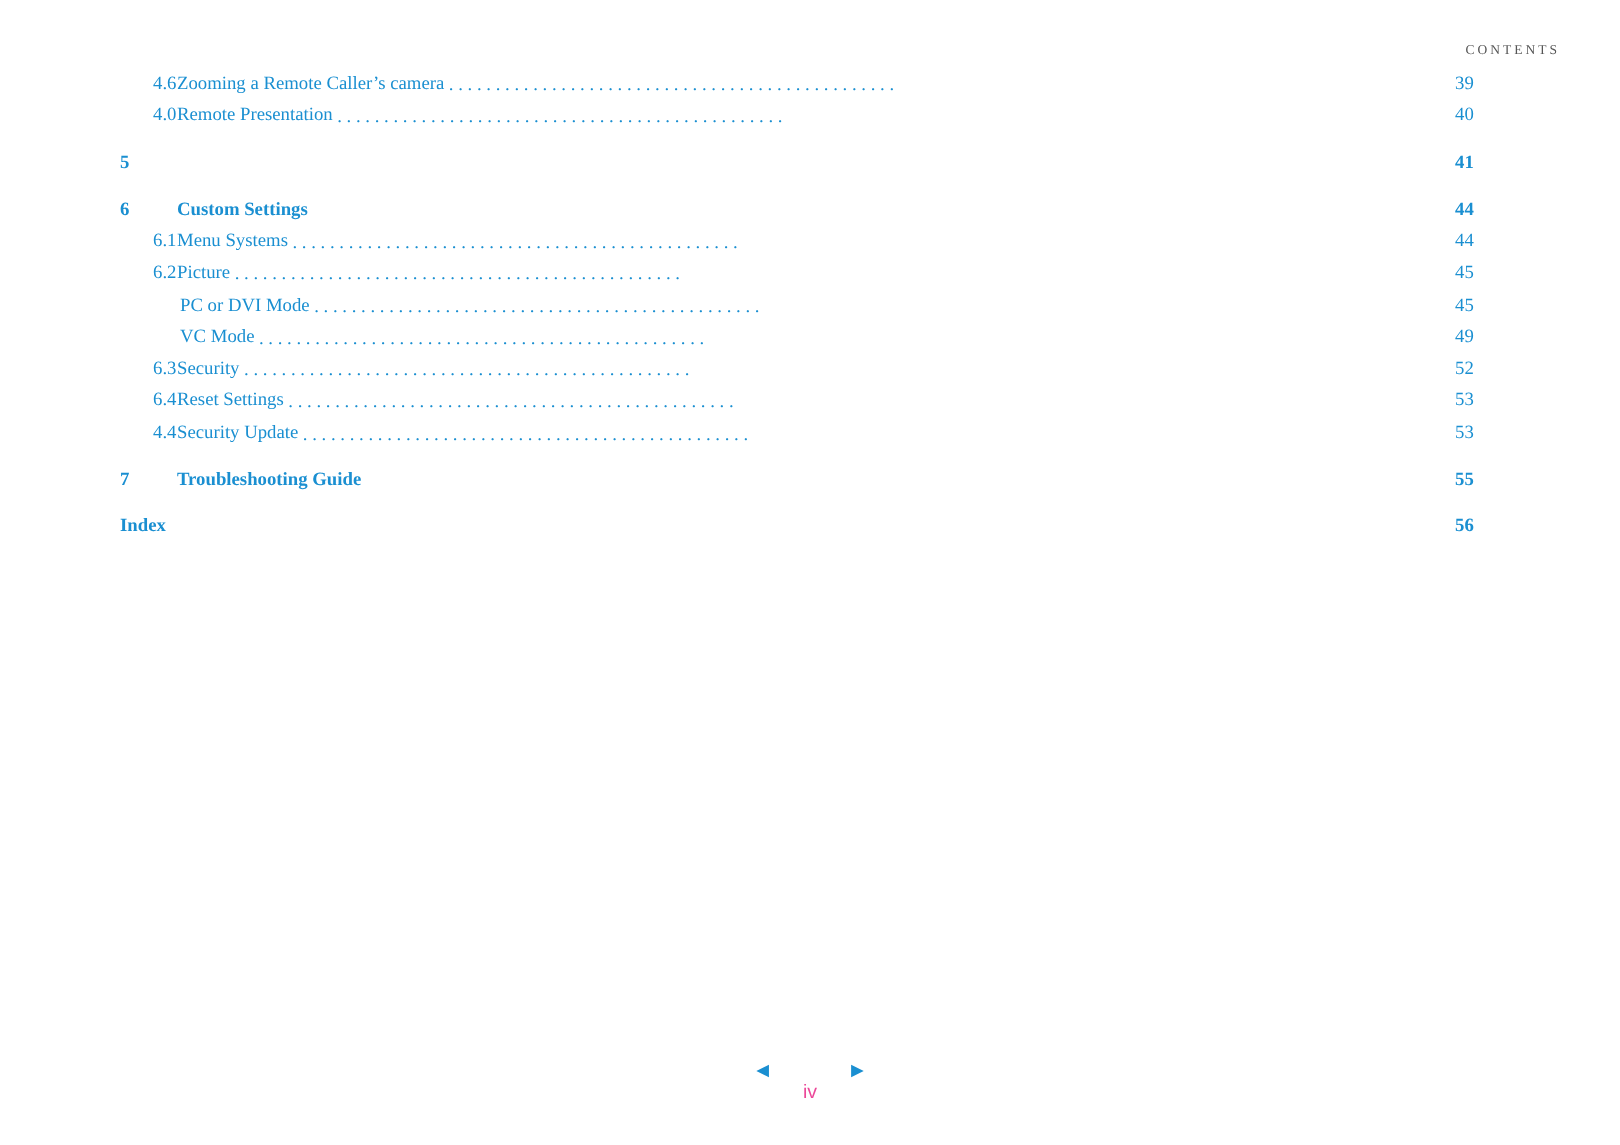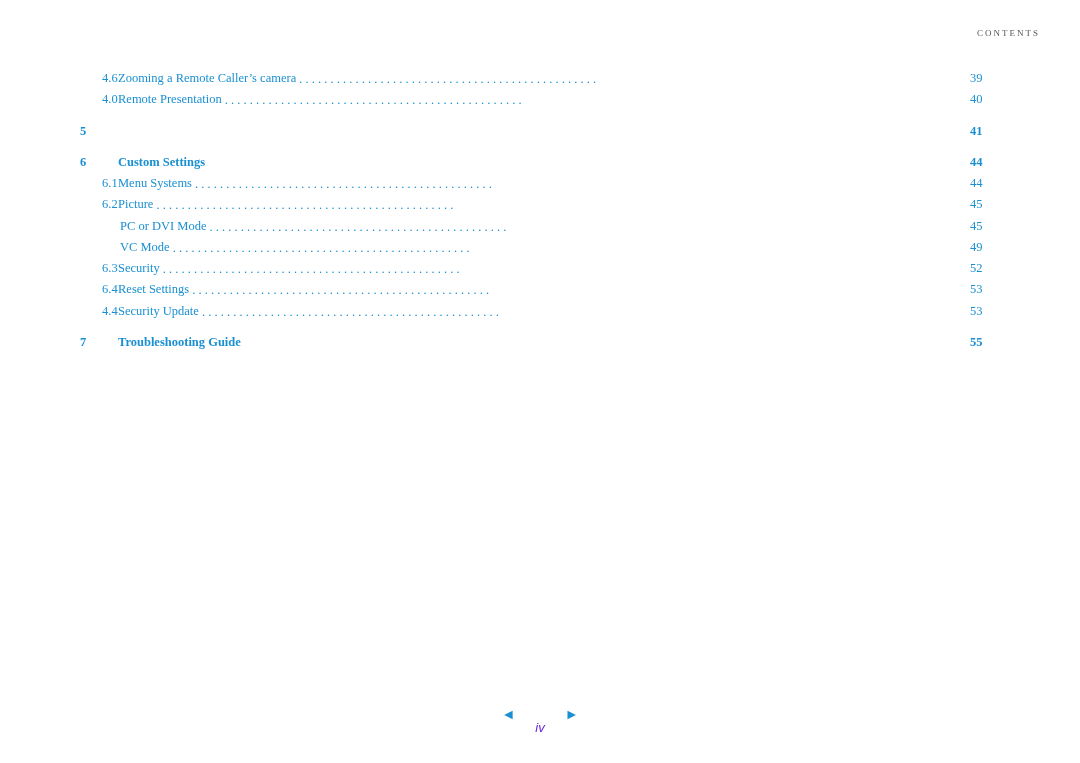--- a/index.html
+++ b/index.html
@@ -23,21 +23,21 @@
       right: 40px;
       font-size: 9px;
       letter-spacing: 2px;
       color: #555555;
       font-family: Liberation Serif, serif;
       text-transform: uppercase;
     }
 
     .main-content {
       position: absolute;
-      top: 68px;
+      top: 45px;
       left: 80px;
       right: 80px;
     }
 
     .page-footer {
       position: absolute;
       bottom: 28px;
       left: 0;
       right: 0;
       display: flex;
@@ -47,23 +47,22 @@
     }
 
     .nav-arrow {
       color: #1a8fd1;
       font-size: 14px;
       cursor: pointer;
     }
 
     .page-num-footer {
       font-size: 13px;
-      color: #6d28d9;
+      color: #ec4899;
       font-family: Arial, sans-serif;
-      font-style: italic;
       margin-top: 26px;
     }
 
     .toc-row {
       display: flex;
       width: 100%;
       align-items: baseline;
       line-height: 1.7;
       font-size: 12.5px;
       color: #1a8fd1;
@@ -191,20 +190,25 @@
         <span class="toc-row-page">53</span>
       </div>
       <div class="spacer"></div>
       <div class="toc-row bold-row">
         <span class="toc-row-num">7</span>
         <span class="toc-row-title">Troubleshooting Guide</span>
         <span class="toc-row-fill"></span>
         <span class="toc-row-page">55</span>
       </div>
       <div class="spacer"></div>
+      <div class="toc-row bold-row">
+        <span class="toc-row-num">Index</span>
+        <span class="toc-row-fill"></span>
+        <span class="toc-row-page">56</span>
+      </div>
     </div>
 </div>
 
 <div class="page-footer">
   <span class="nav-arrow">◄</span>
   <span class="page-num-footer">iv</span>
   <span class="nav-arrow">►</span>
 </div>
 
 </body></html>

